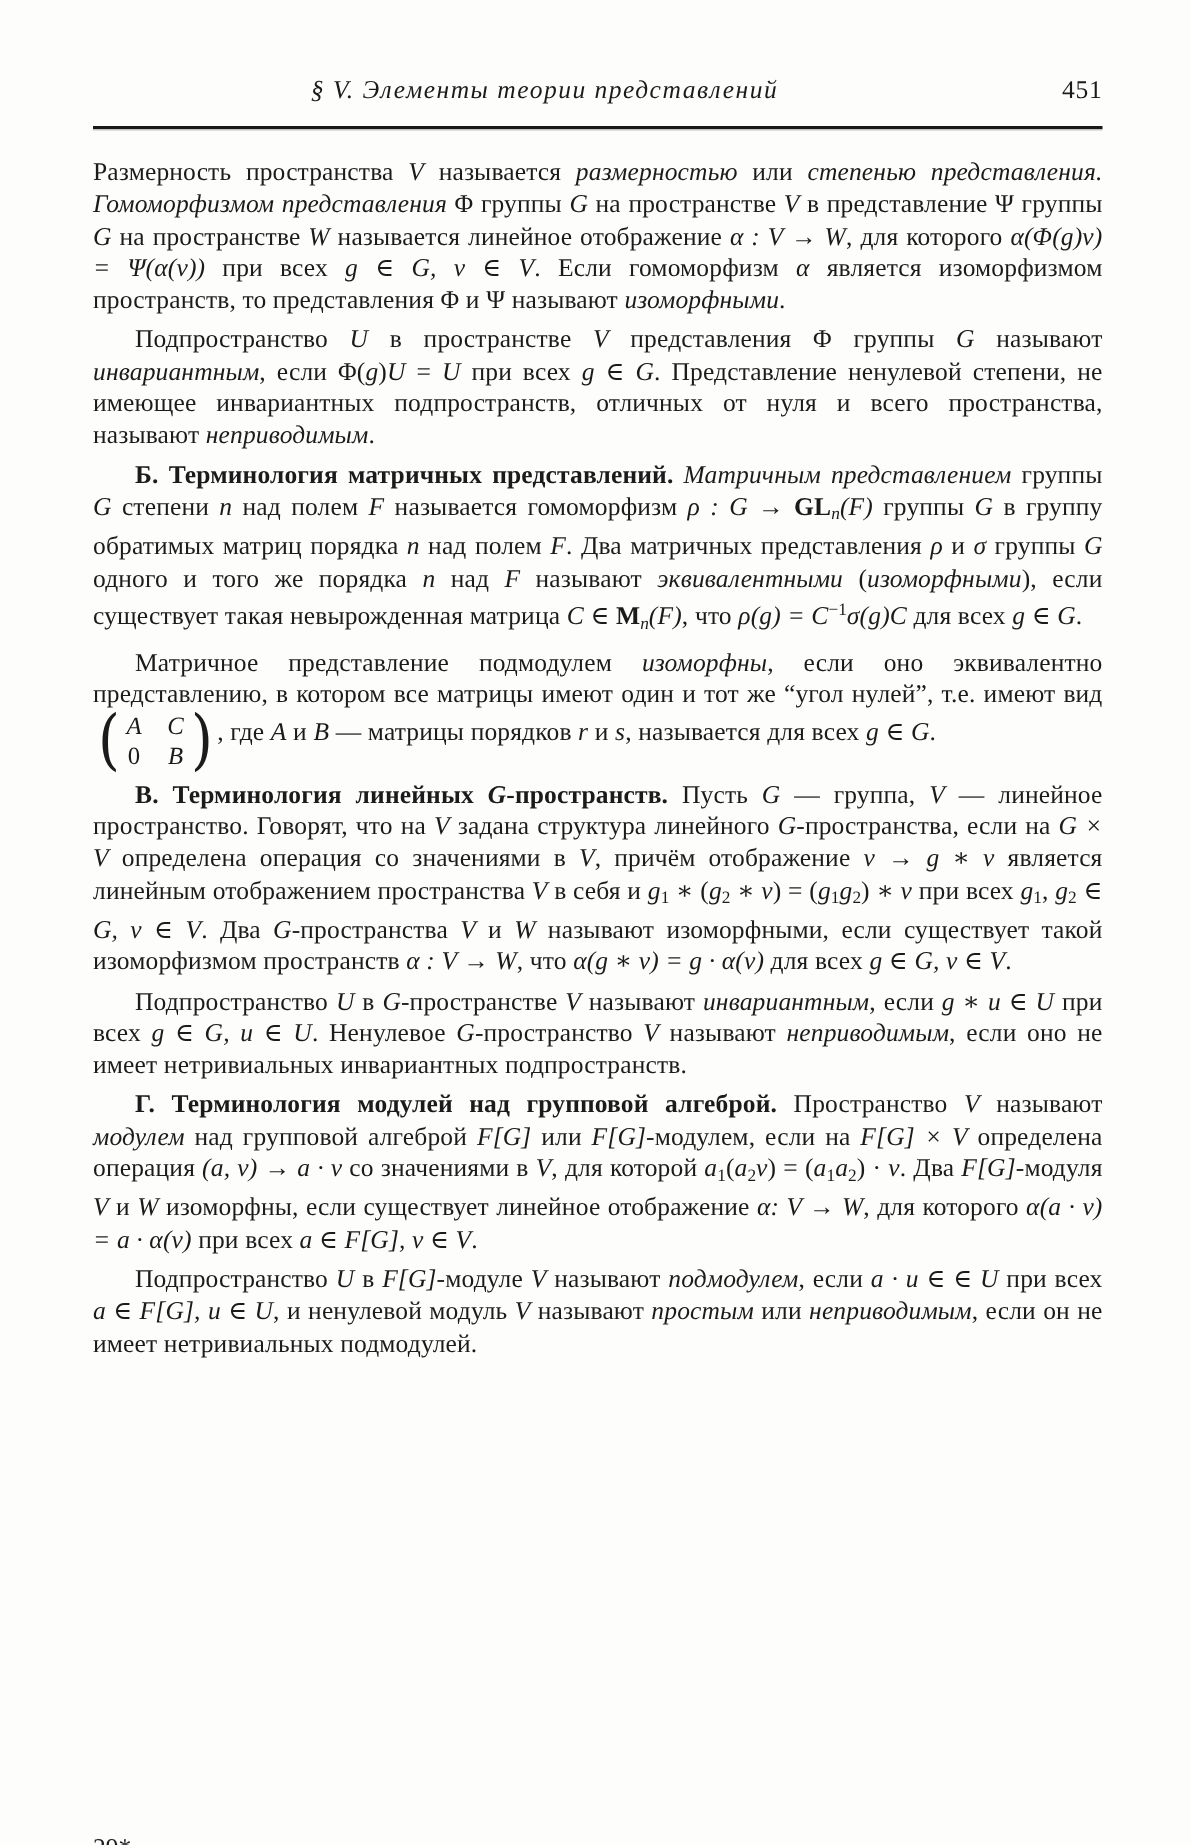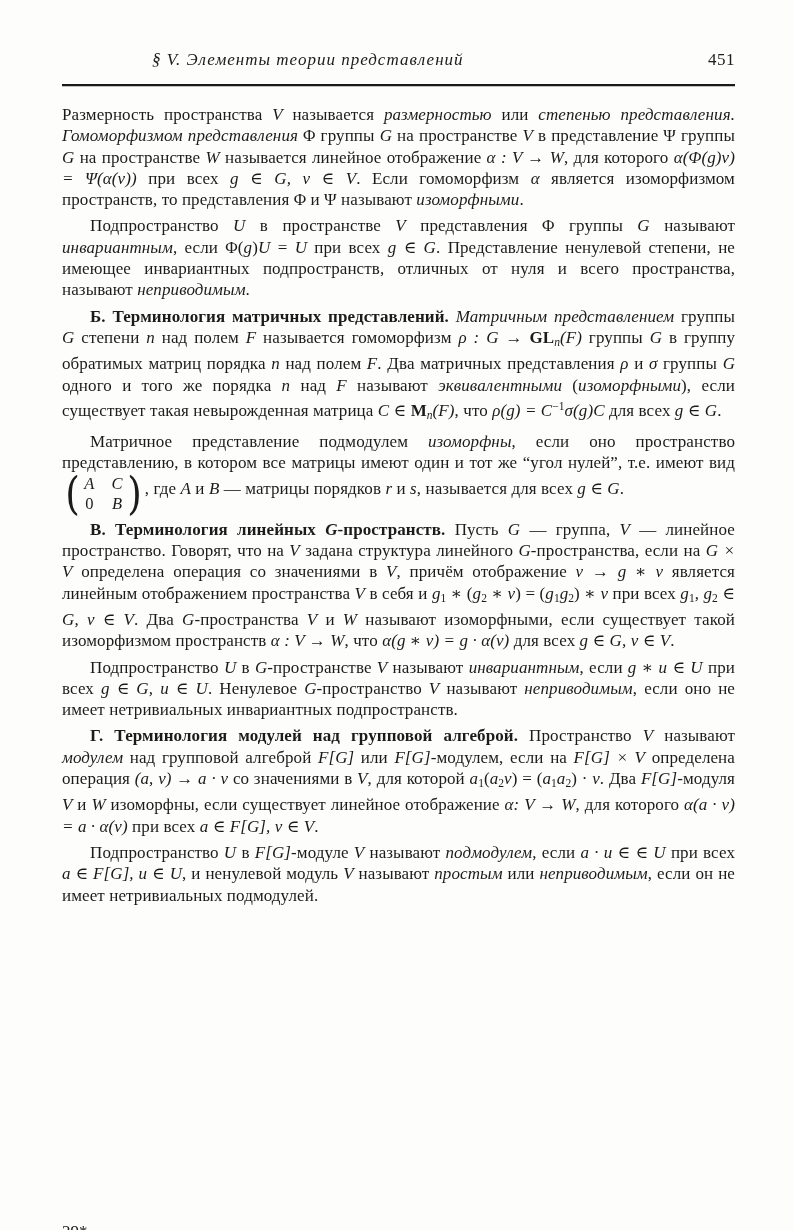--- a/index.html
+++ b/index.html
@@ -8,21 +8,21 @@
     position:relative;
     width:794px; height:1230px;
     background:#fdfdfc;
     color:#1b1b1b;
     font-family:"Liberation Serif","DejaVu Serif",serif;
     overflow:hidden;
   }
   
   .running-head { position:absolute; top:50px; left:62px; width:673px; height:26px; font-size:17px; }
   .rh-title {
-    position:absolute; left:90px; width:480px; text-align:left;
+    position:absolute; left:61px; width:480px; text-align:center;
     font-style:italic; letter-spacing:1px; white-space:nowrap;
   }
   .rh-page { position:absolute; right:0; top:0; letter-spacing:0.5px; }
   .rule { position:absolute; top:84px; left:62px; width:673px; height:0;
           border-top:2px solid #191919; box-shadow:0 1px 0 rgba(25,25,25,0.25); }
   
   .body-text {
     position:absolute; top:104px; left:62px; width:673px;
     font-size:17px; line-height:21.3px; text-align:justify;
     letter-spacing:0.1px;
@@ -56,21 +56,21 @@
   <div class="running-head">
     <span class="rh-title">§ V. Элементы теории представлений</span>
     <span class="rh-page">451</span>
   </div>
   <div class="rule"></div>
 
   <div class="body-text">
     <p class="noindent"><span>Размерность пространства </span><span class="i">V</span><span> называется </span><span class="i">размерностью</span><span> или </span><span class="i">степенью представления. Гомоморфизмом представления</span><span> Φ группы </span><span class="i">G</span><span> на пространстве </span><span class="i">V</span><span> в представление Ψ группы </span><span class="i">G</span><span> на пространстве </span><span class="i">W</span><span> называется линейное отображение </span><span class="i">α : V → W</span><span>, для которого </span><span class="i">α(Φ(g)v) = Ψ(α(v))</span><span> при всех </span><span class="i">g ∈ G, v ∈ V</span><span>. Если гомоморфизм </span><span class="i">α</span><span> является изоморфизмом пространств, то представления Φ и Ψ называют </span><span class="i">изоморфными</span><span>.</span></p>
     <p><span>Подпространство </span><span class="i">U</span><span> в пространстве </span><span class="i">V</span><span> представления Φ группы </span><span class="i">G</span><span> называют </span><span class="i">инвариантным</span><span>, если Φ(</span><span class="i">g</span><span>)</span><span class="i">U</span><span> = </span><span class="i">U</span><span> при всех </span><span class="i">g ∈ G</span><span>. Представление ненулевой степени, не имеющее инвариантных подпространств, отличных от нуля и всего пространства, называют </span><span class="i">неприводимым</span><span>.</span></p>
     <p class="section"><span class="b">Б. Терминология матричных представлений.</span><span>  </span><span class="i">Матричным представлением</span><span> группы </span><span class="i">G</span><span> степени </span><span class="i">n</span><span> над полем </span><span class="i">F</span><span> называется гомоморфизм </span><span class="i">ρ : G → </span><span class="b">GL</span><span class="i sub">n</span><span class="i">(F)</span><span> группы </span><span class="i">G</span><span> в группу обратимых матриц порядка </span><span class="i">n</span><span> над полем </span><span class="i">F</span><span>. Два матричных представления </span><span class="i">ρ</span><span> и </span><span class="i">σ</span><span> группы </span><span class="i">G</span><span> одного и того же порядка </span><span class="i">n</span><span> над </span><span class="i">F</span><span> называют </span><span class="i">эквивалентными</span><span> (</span><span class="i">изоморфными</span><span>), если существует такая невырожденная матрица </span><span class="i">C ∈ </span><span class="b">M</span><span class="i sub">n</span><span class="i">(F)</span><span>, что </span><span class="i">ρ(g) = C</span><span class="sup">−1</span><span class="i">σ(g)C</span><span> для всех </span><span class="i">g ∈ G</span><span>.</span></p>
-    <p><span>Матричное представление подмодулем </span><span class="i">изоморфны</span><span>, если оно пространство представлению, в котором все матрицы имеют один и тот же “угол нулей”, т.е. имеют вид </span><span class="mx">
+    <p><span>Матричное представление подмодулем </span><span class="i">изоморфны</span><span>, если оно эквивалентно представлению, в котором все матрицы имеют один и тот же “угол нулей”, т.е. имеют вид </span><span class="mx">
           <span class="paren">(</span>
           <span class="cells">
             <span class="i">A</span>
             <span class="i">C</span>
             <span>0</span>
             <span class="i">B</span>
           </span>
           <span class="paren">)</span>
         </span><span>, где </span><span class="i">A</span><span> и </span><span class="i">B</span><span> — матрицы порядков </span><span class="i">r</span><span> и </span><span class="i">s</span><span>, называется для всех </span><span class="i">g ∈ G</span><span>.</span></p>
     <p class="section"><span class="b">В. Терминология линейных </span><span class="bi">G</span><span class="b">-пространств.</span><span> Пусть </span><span class="i">G</span><span> — группа, </span><span class="i">V</span><span> — линейное пространство. Говорят, что на </span><span class="i">V</span><span> задана структура линейного </span><span class="i">G</span><span>-пространства, если на </span><span class="i">G × V</span><span> определена операция со значениями в </span><span class="i">V</span><span>, причём отображение </span><span class="i">v → g ∗ v</span><span> является линейным отображением пространства </span><span class="i">V</span><span> в себя и </span><span class="i">g</span><span class="sub">1</span><span> ∗ (</span><span class="i">g</span><span class="sub">2</span><span> ∗ </span><span class="i">v</span><span>) = (</span><span class="i">g</span><span class="sub">1</span><span class="i">g</span><span class="sub">2</span><span>) ∗ </span><span class="i">v</span><span> при всех </span><span class="i">g</span><span class="sub">1</span><span>, </span><span class="i">g</span><span class="sub">2</span><span class="i"> ∈ G, v ∈ V</span><span>. Два </span><span class="i">G</span><span>-пространства </span><span class="i">V</span><span> и </span><span class="i">W</span><span> называют изоморфными, если существует такой изоморфизмом пространств </span><span class="i">α : V → W</span><span>, что </span><span class="i">α(g ∗ v) = g · α(v)</span><span> для всех </span><span class="i">g ∈ G, v ∈ V</span><span>.</span></p>

